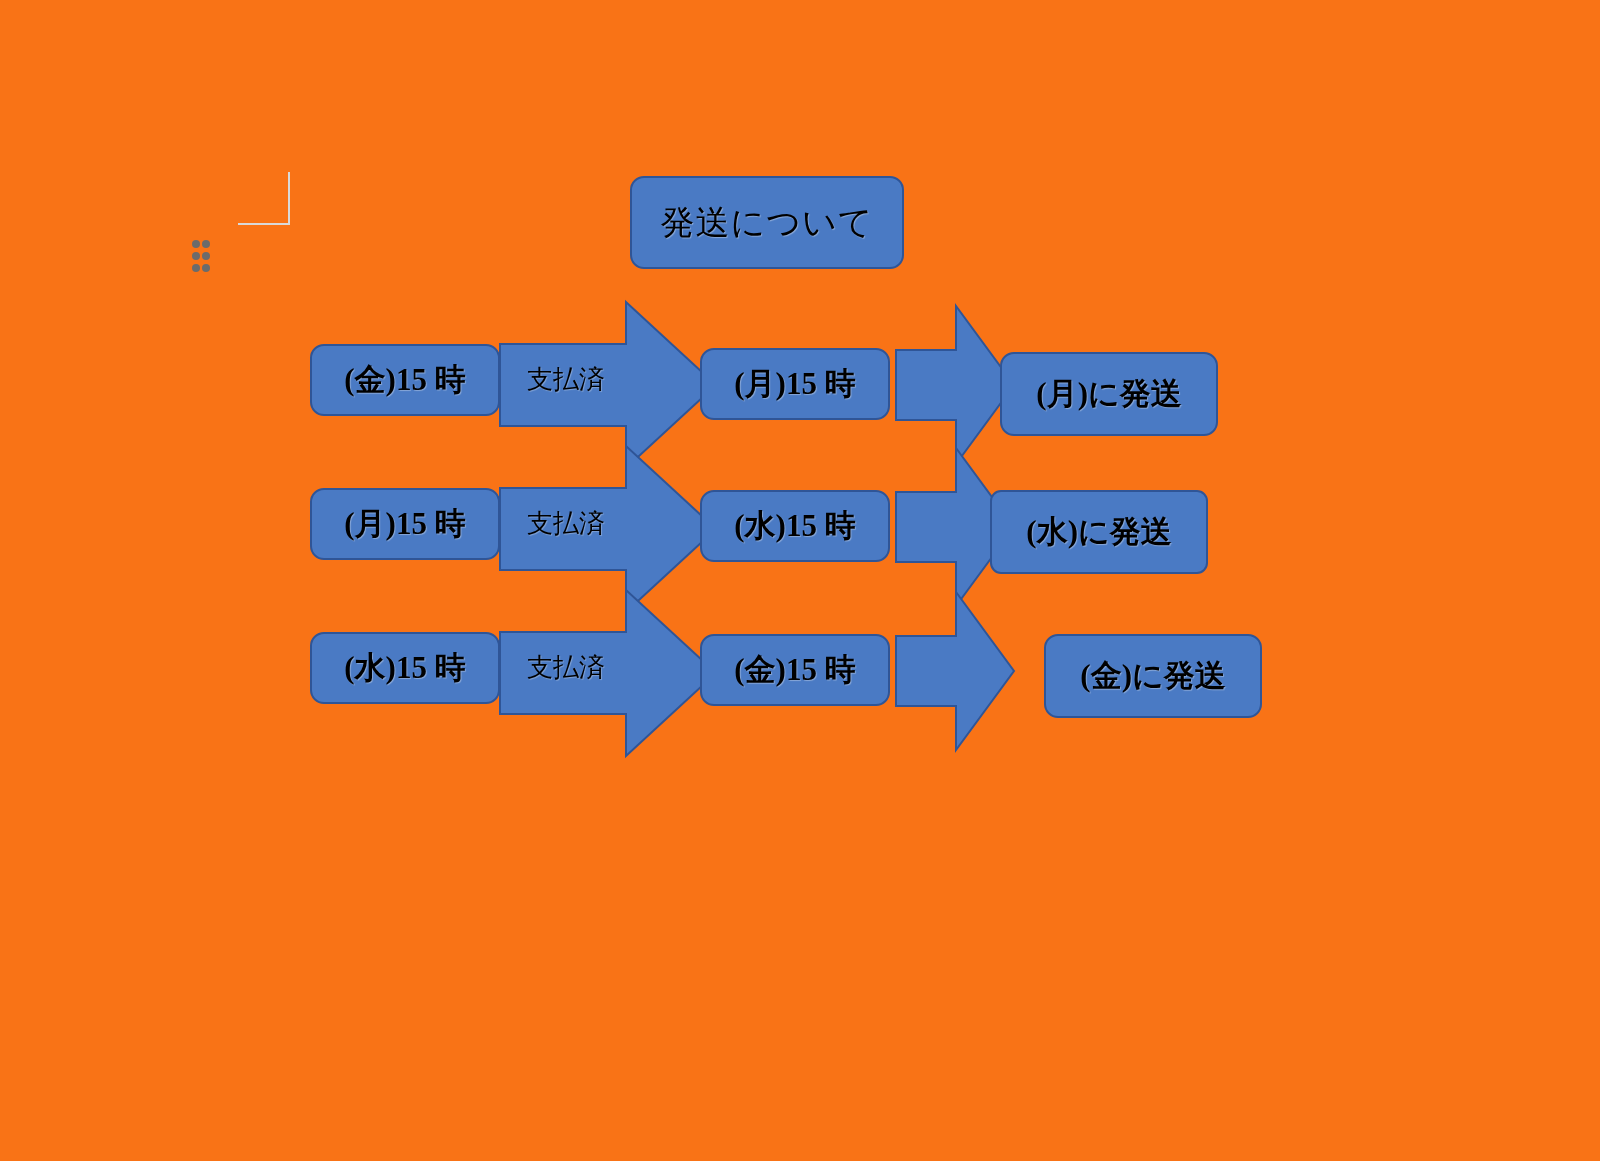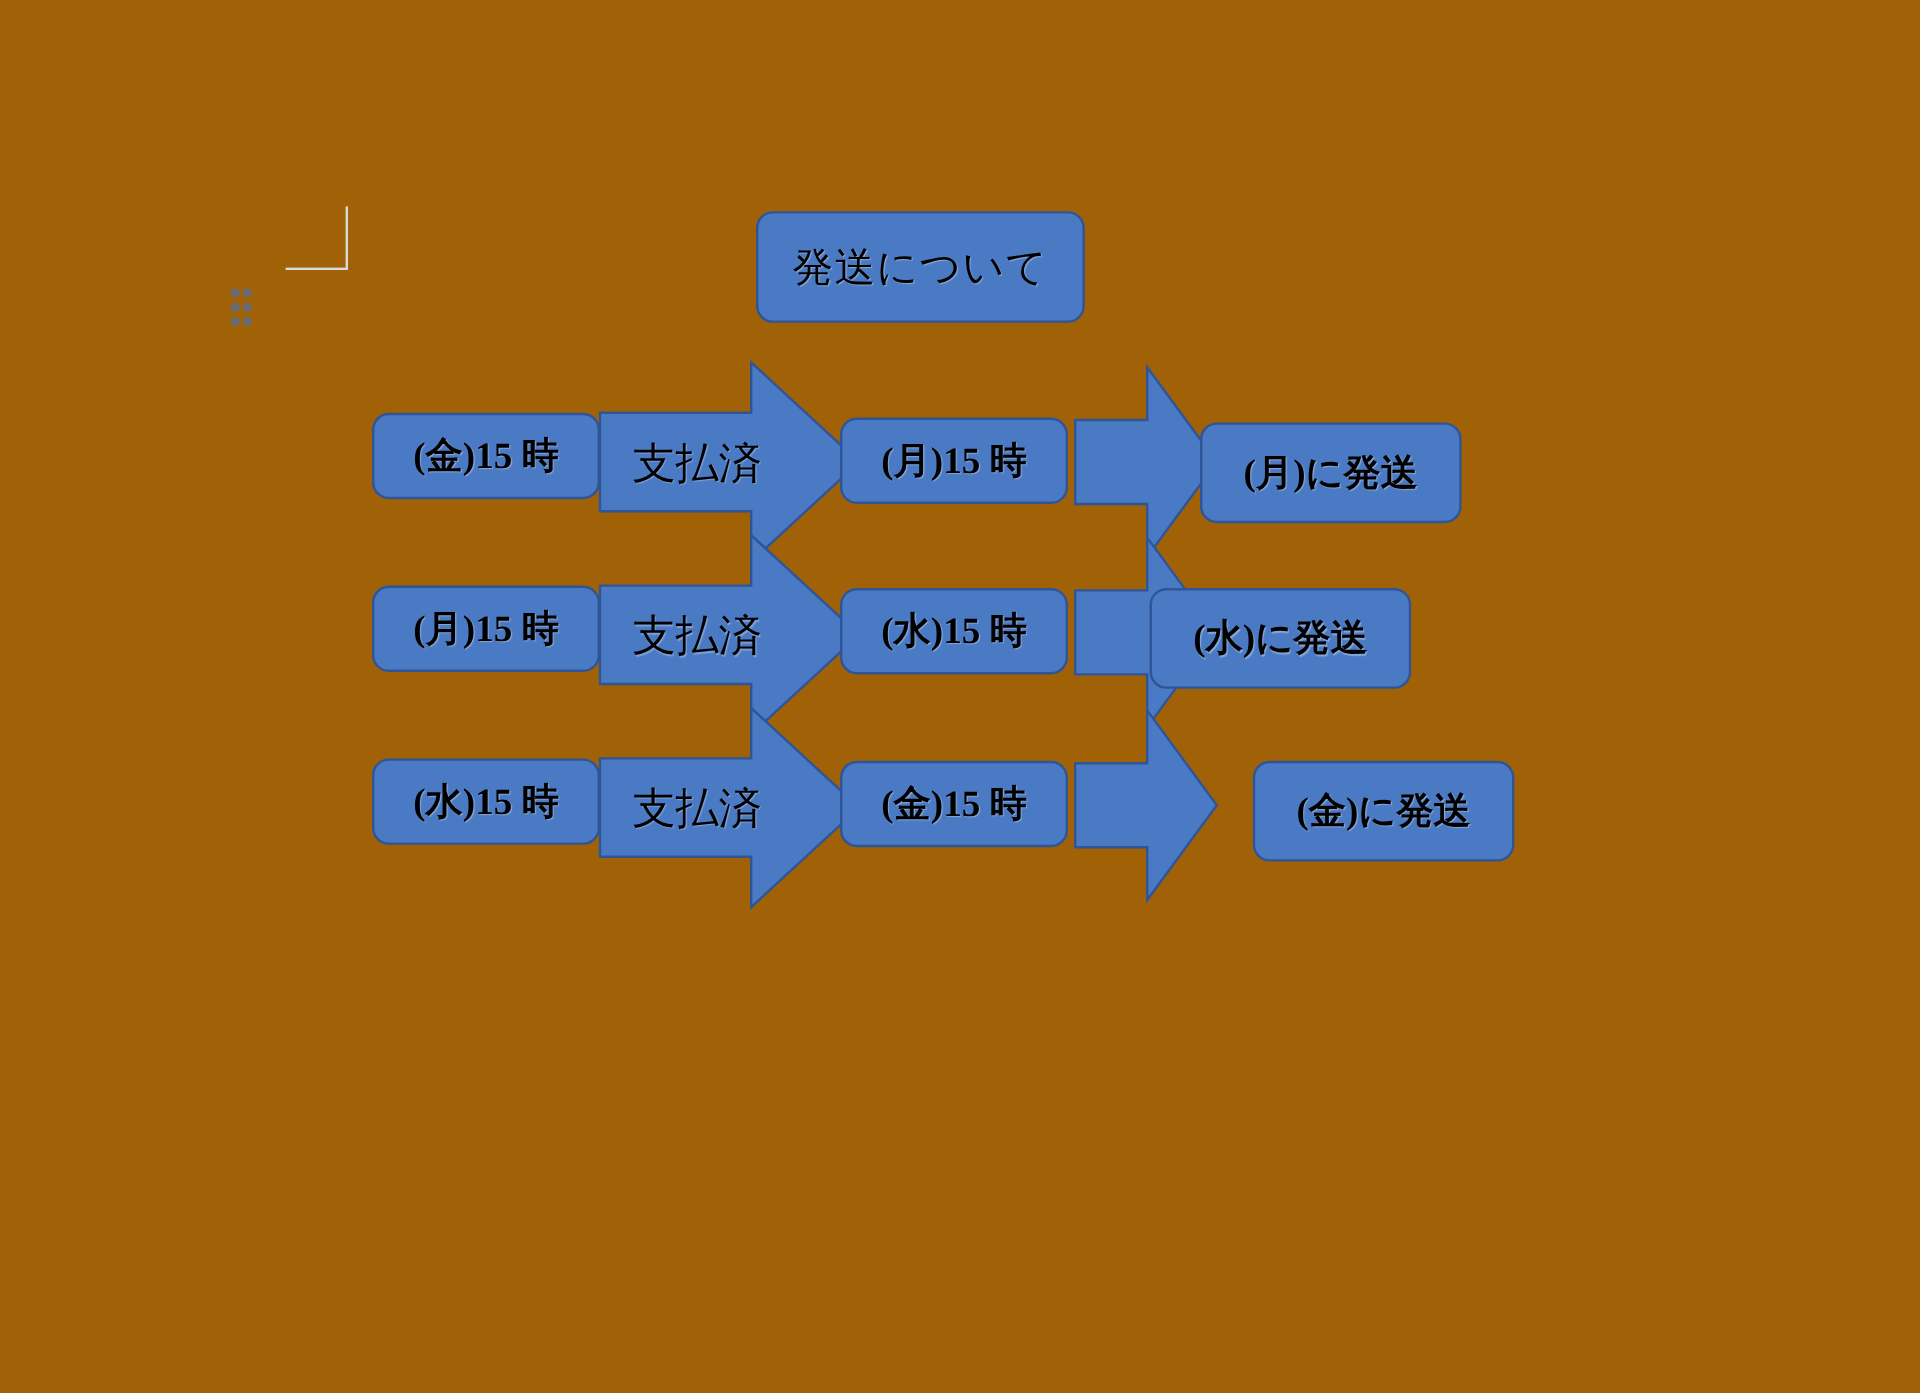--- a/index.html
+++ b/index.html
@@ -8,21 +8,21 @@
     padding: 0;
     background: #ffffff;
   }
   body {
     font-family: "Liberation Serif", "DejaVu Serif", serif;
   }
   .page {
     position: relative;
     width: 1600px;
     height: 1161px;
-    background: #a16207;
+    background: #f97316;
     overflow: hidden;
   }
 
   
   .corner-bracket {
     position: absolute;
     left: 238px;
     top: 172px;
     width: 52px;
     height: 53px;
@@ -107,36 +107,36 @@
 
   .r1.col-left { top: 344px; }
   .r2.col-left { top: 488px; }
   .r3.col-left { top: 632px; }
 
   .r1.col-mid { top: 348px; }
   .r2.col-mid { top: 490px; }
   .r3.col-mid { top: 634px; }
 
   .r1.col-right { left: 1000px; top: 352px; }
-  .r2.col-right { left: 958px; top: 490px; }
+  .r2.col-right { left: 990px; top: 490px; border-radius: 11px; }
   .r3.col-right { left: 1044px; top: 634px; }
 
   
   .arrow-svg {
     position: absolute;
     overflow: visible;
   }
   .arrow-path {
     fill: #4a7ac4;
     stroke: #2f5597;
     stroke-width: 2;
   }
   .arrow-label {
     position: absolute;
-    font-size: 36px;
+    font-size: 26px;
     color: #000000;
     white-space: nowrap;
     text-shadow: 1px 1px 1px rgba(255,255,255,0.3);
     pointer-events: none;
     text-align: center;
   }
 
   .arrow-a1 { left: 498px; top: 300px; }
   .arrow-a2 { left: 498px; top: 444px; }
   .arrow-a3 { left: 498px; top: 588px; }

